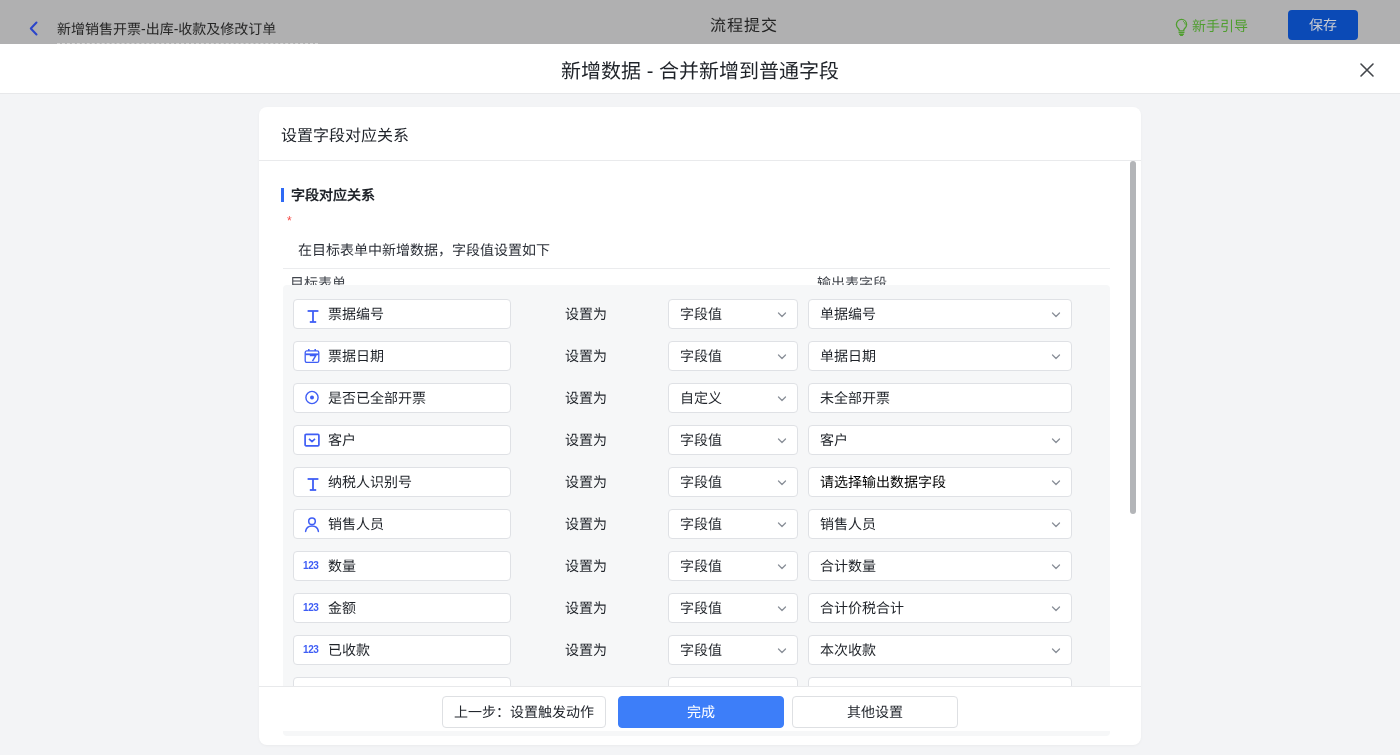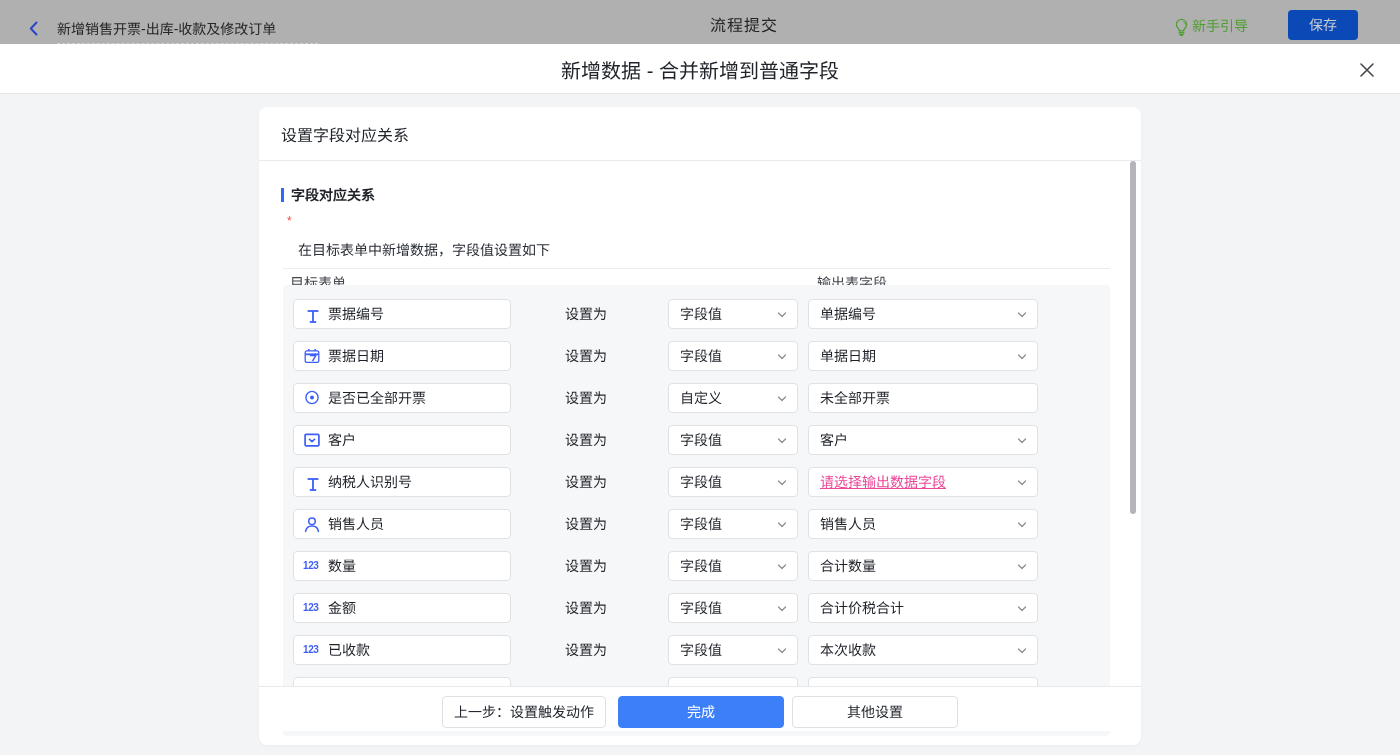--- a/index.html
+++ b/index.html
@@ -32,23 +32,23 @@
 
   .panel { position:absolute; left:24px; top:178px; width:827px; height:451px; background:#f6f7f8; border-radius:4px; }
 
   
   .row { position:absolute; left:0; height:30px; }
   .fbox { position:absolute; left:34px; width:218px; height:30px; background:#fff; border:1px solid #dfe1e5; border-radius:4px; }
   .fbox .ic { position:absolute; left:9px; top:6px; width:17px; height:17px; }
   .fbox .tx { position:absolute; left:34px; top:0; line-height:29px; font-size:14px; color:#1f2329; }
   .setwei { position:absolute; left:306px; width:46px; line-height:30px; font-size:14px; color:#1f2329; font-weight:500; }
   .sela { position:absolute; left:409px; width:130px; height:30px; background:#fff; border:1px solid #dfe1e5; border-radius:4px; }
-  .selb { position:absolute; left:549px; width:230px; height:30px; background:#fff; border:1px solid #dfe1e5; border-radius:4px; }
+  .selb { position:absolute; left:549px; width:264px; height:30px; background:#fff; border:1px solid #dfe1e5; border-radius:4px; }
   .sel-tx { position:absolute; left:11px; top:0; line-height:29px; font-size:14px; color:#1f2329; white-space:nowrap; }
-  .sel-tx.ph { color:#ec4899;text-decoration:underline; }
+  .sel-tx.ph { color:#000000; }
   .chev { position:absolute; right:9px; top:9px; width:12px; height:12px; }
 
   
   .sbar { position:absolute; left:871px; top:54px; width:6px; height:353px; background:#b3b5b8; border-radius:3px; }
 
   
   .cfoot { position:absolute; left:0; top:579px; width:882px; height:45px; background:#fff; border-top:1px solid #e8e9eb; border-radius:0 0 8px 8px; }
   .btn { position:absolute; top:9px; height:32px; line-height:30px; text-align:center; font-size:14px; border-radius:4px; border:1px solid #dee0e3; background:#fff; color:#23272e; }
   .btn.primary { background:#3d7ef9; border-color:#3d7ef9; color:#fff; }
 </style>

